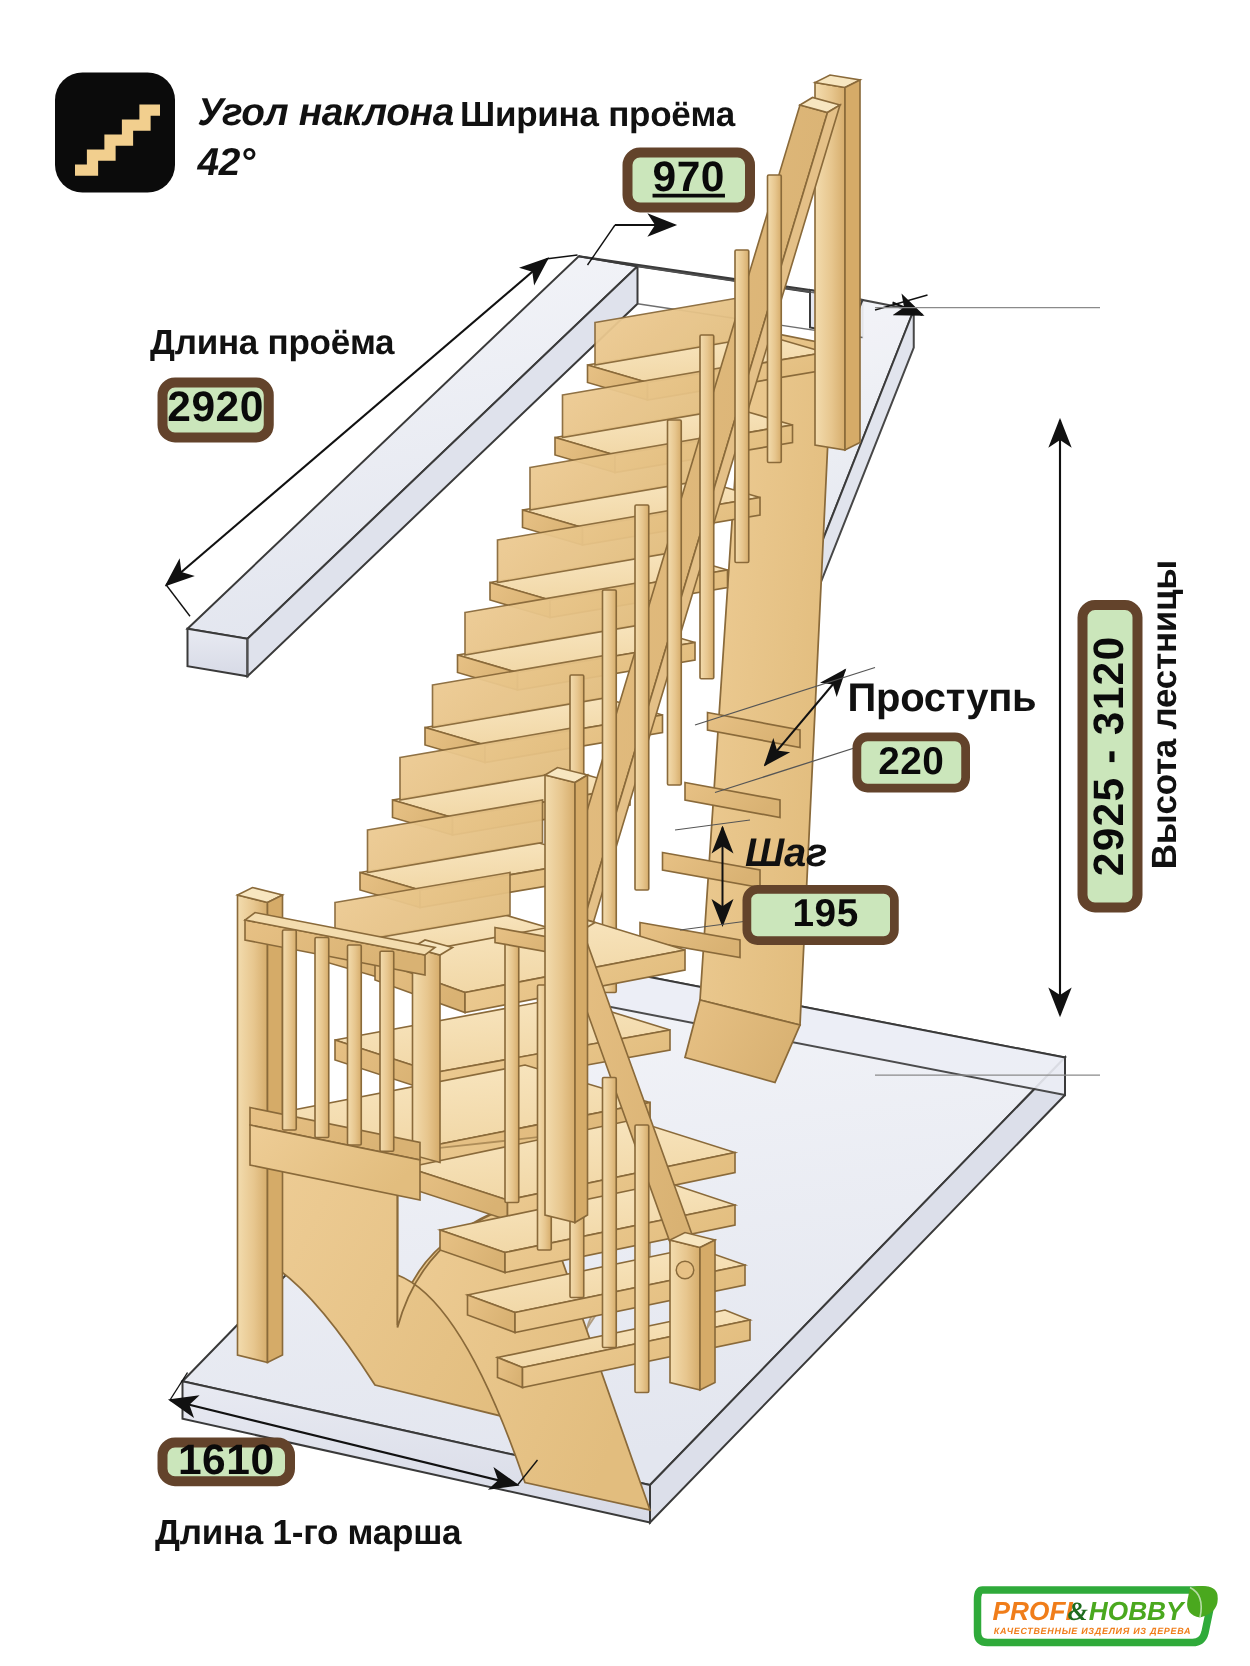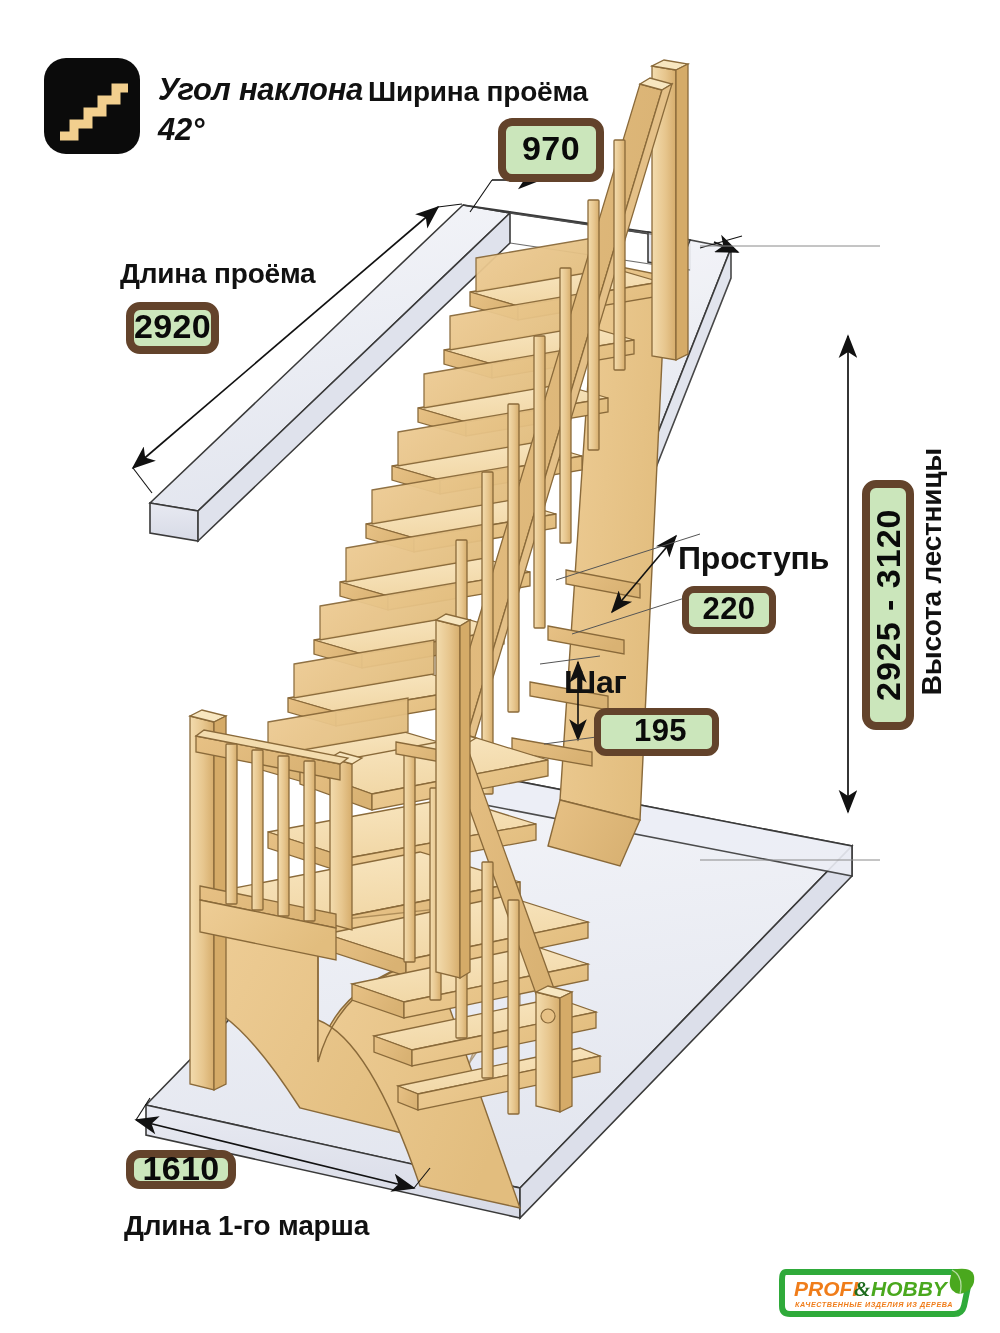--- a/index.html
+++ b/index.html
@@ -357,27 +357,27 @@
       <div>42°</div>
     </div>
   </div>
 
   <div class="lbl" style="left:120px;top:258px;">Длина проёма</div>
 
   <div class="lbl" style="left:368px;top:76px;">Ширина проёма</div>
 
   <div class="lbl sm" style="left:678px;top:540px;">Проступь</div>
 
-  <div class="lbl sm" style="left:564px;top:664px;">Шаг</div>
+  <div class="lbl sm" style="left:596px;top:664px;font-style:italic;">Шаг</div>
 
   <div class="lbl vert" style="left:916px;top:448px;">Высота лестницы</div>
 
   <div class="lbl" style="left:124px;top:1210px;">Длина 1-го марша</div>
 
-  <div class="badge" style="left:498px;top:118px;width:106px;height:64px;">970</div>
+  <div class="badge" style="left:498px;top:118px;width:106px;height:52px;text-decoration:underline;">970</div>
 
   <div class="badge" style="left:126px;top:302px;width:93px;height:52px;">2920</div>
 
   <div class="badge small" style="left:682px;top:586px;width:94px;height:48px;">220</div>
 
   <div class="badge small" style="left:594px;top:708px;width:125px;height:48px;padding-left:18px;">195</div>
 
   <div class="badge vert" style="left:862px;top:480px;width:52px;height:250px;">2925 - 3120</div>
 
   <div class="badge" style="left:126px;top:1150px;width:110px;height:39px;">1610</div>

